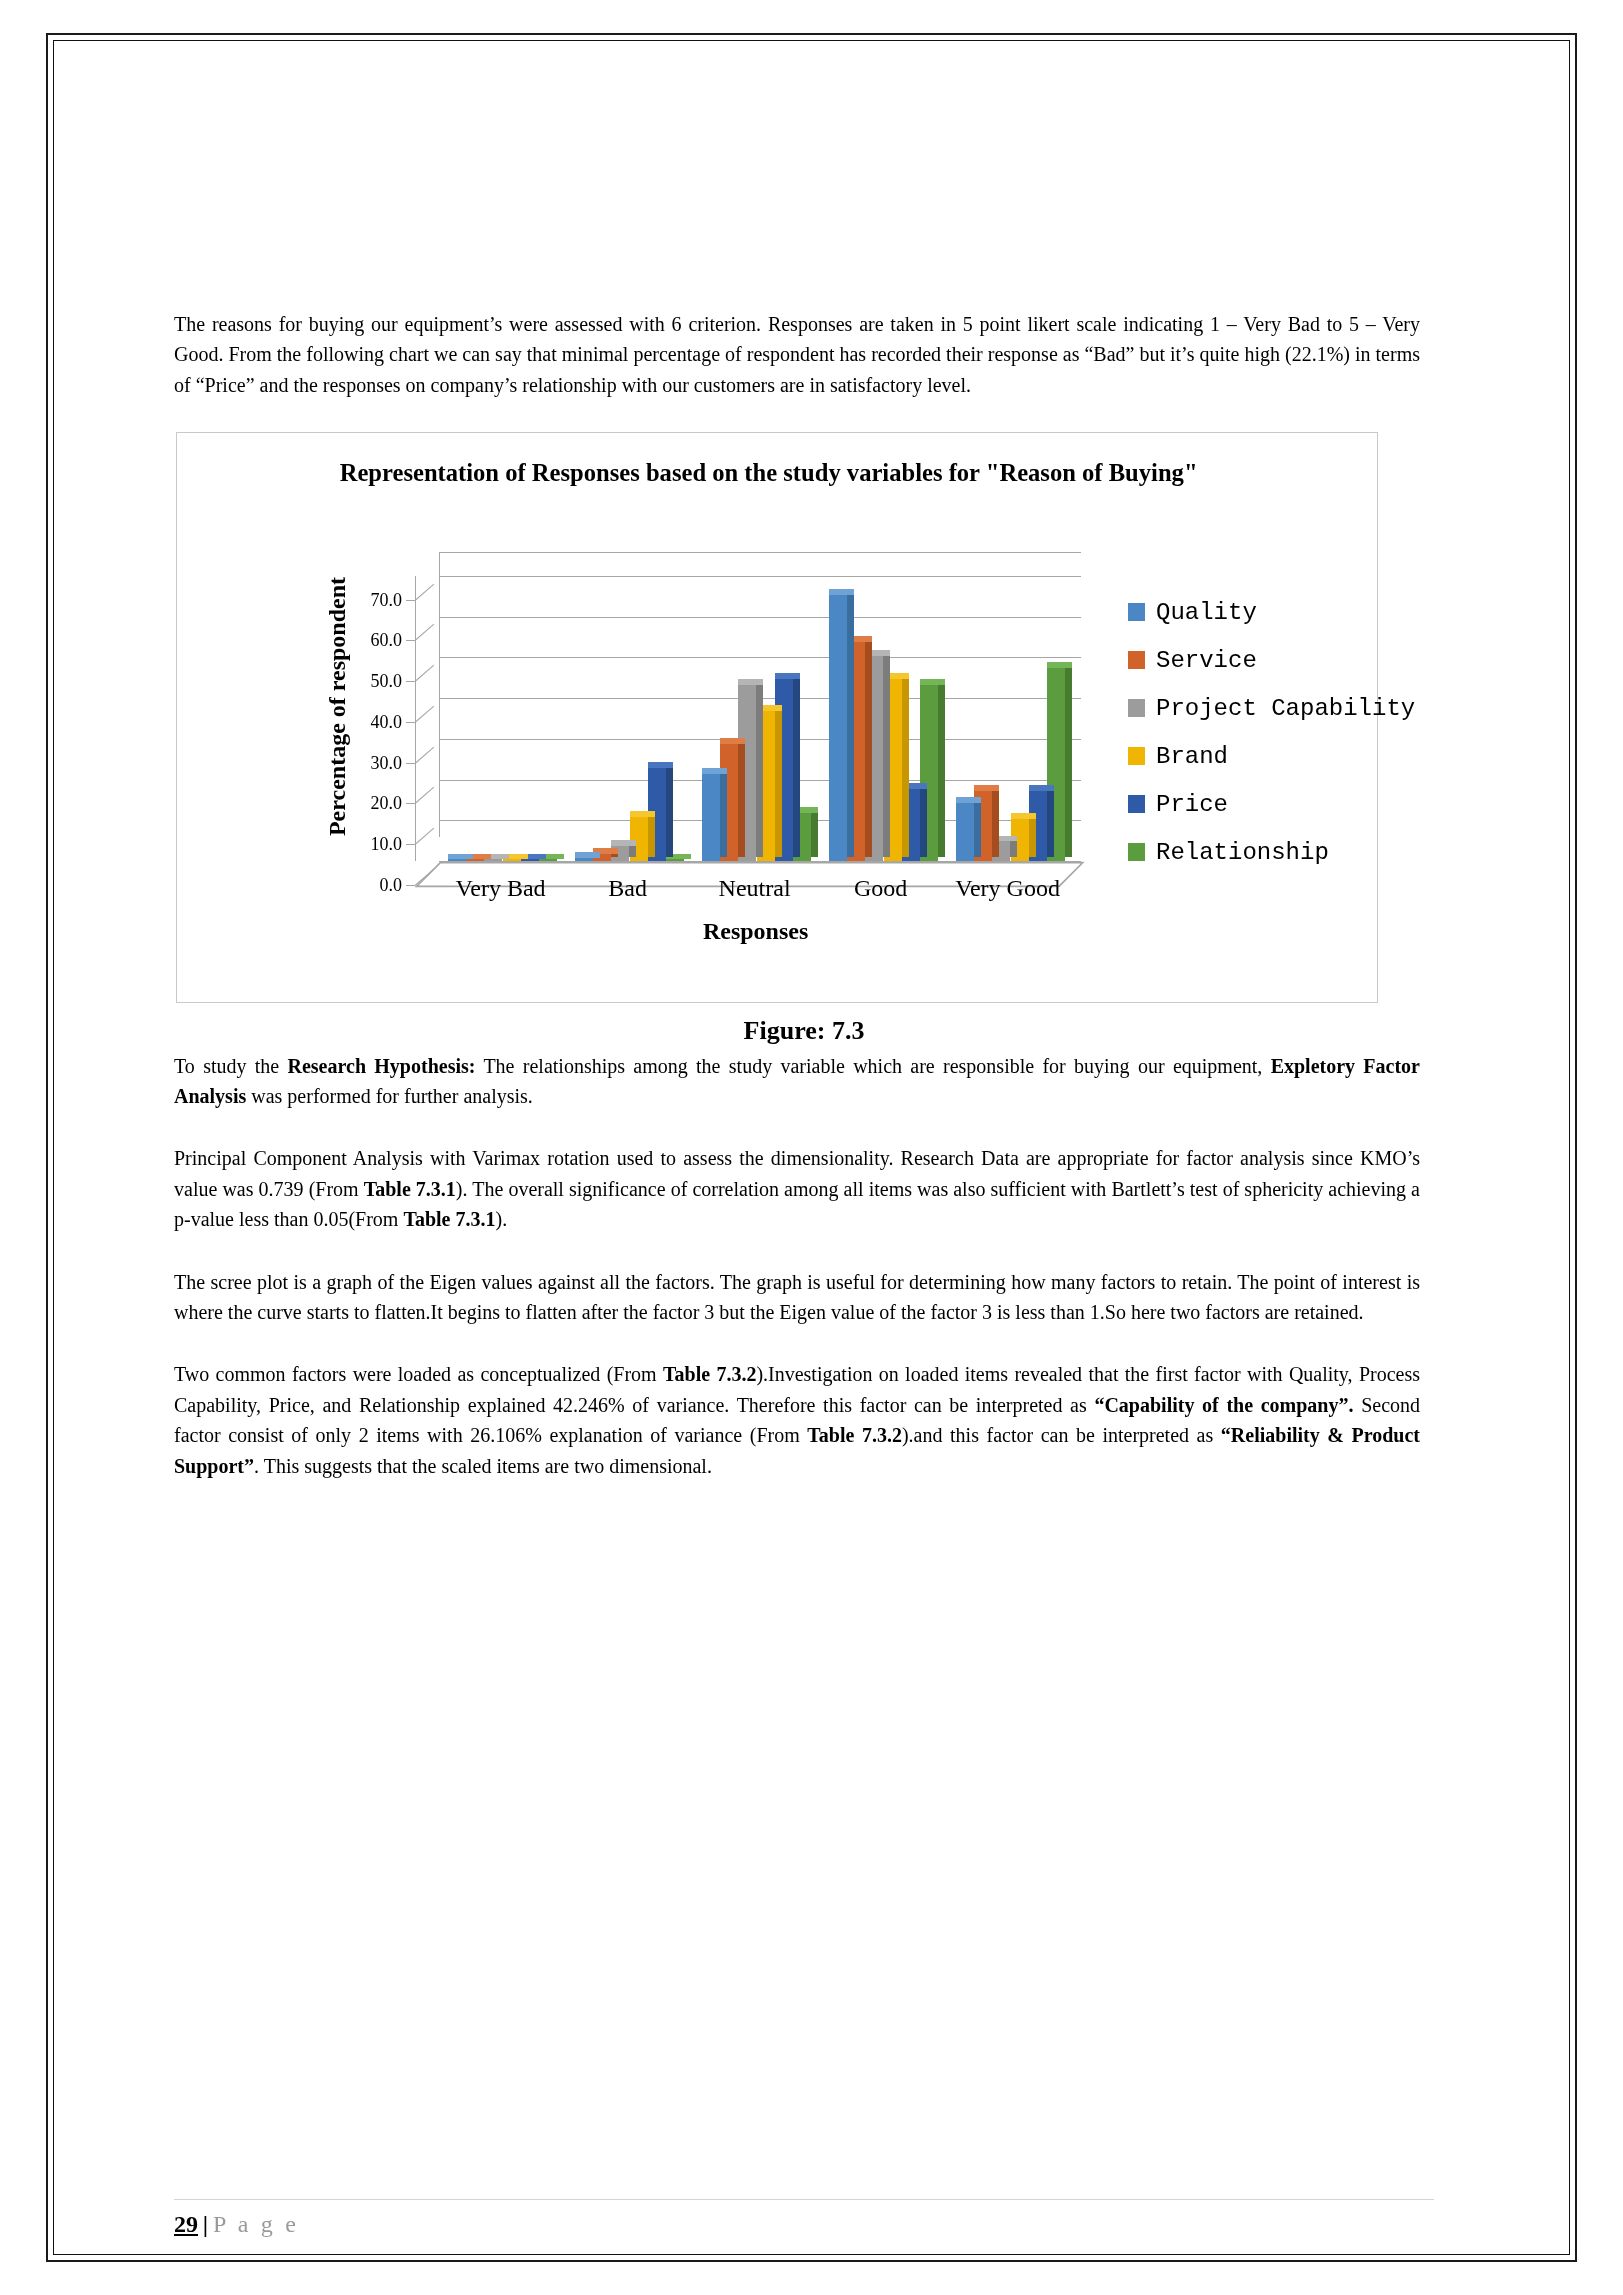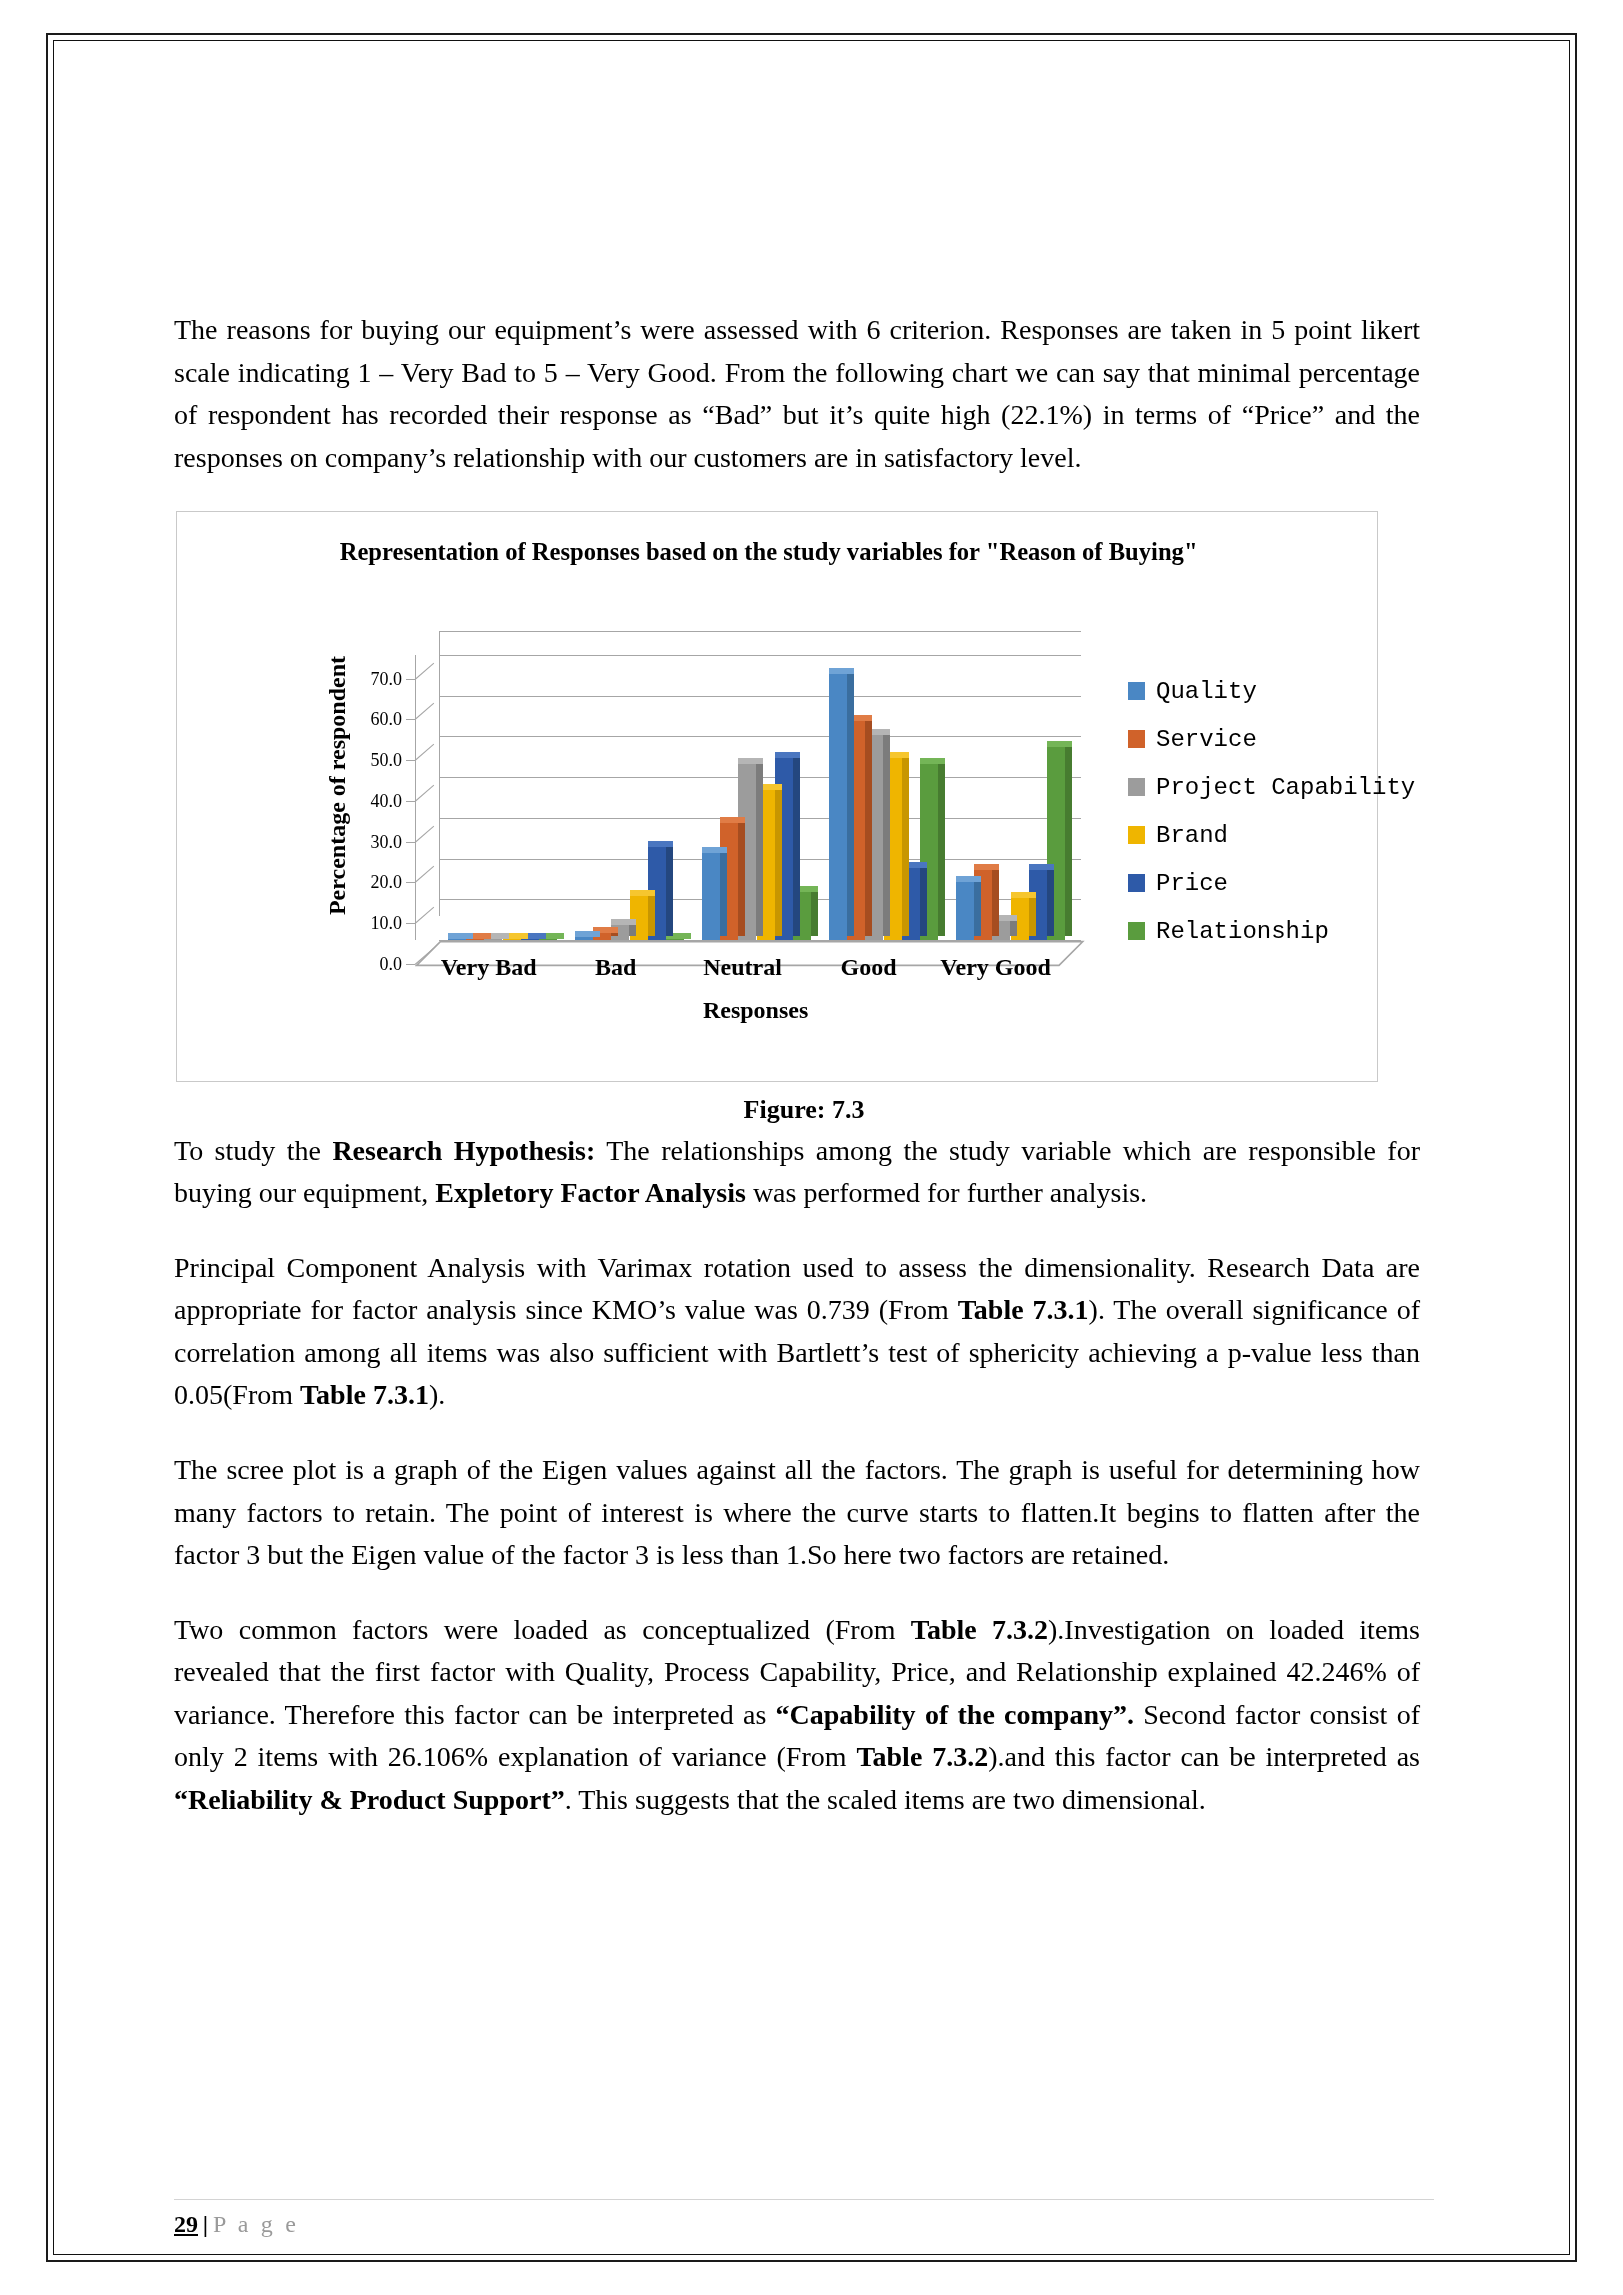--- a/index.html
+++ b/index.html
@@ -48,21 +48,21 @@
     font-family: "Liberation Serif", serif;
     font-size: 28.5px;
     font-weight: bold;
     margin: 0 0 36px 0;
     letter-spacing: 0.1px;
     color: #000;
   }
   h2.section-heading .num { margin-right: 19px; }
 
   p.body-para {
-    font-size: 28px;
+    font-size: 20px;
     line-height: 1.52;
     text-align: justify;
     margin: 0 14px 32px 0;
     color: #000;
     hyphens: none;
   }
   p.body-para.tight { margin-bottom: 0; }
   b, strong { font-weight: bold; }
 
   
@@ -213,25 +213,24 @@
     position: absolute;
     right: -7.1px;
     top: -4.8px;
     width: 7.1px;
     height: 5.5px;
   }
 
   
   .xlabels {
     position: absolute;
-    left: 224px;
+    left: 236px;
     top: 442px;
     width: 682px;
     height: 32px;
-    font-weight: bold;
   }
   .xlabel {
     position: absolute;
     transform: translateX(-50%);
     font-size: 24px;
     white-space: nowrap;
     color: #000;
   }
   .xaxis-title {
     position: absolute;

